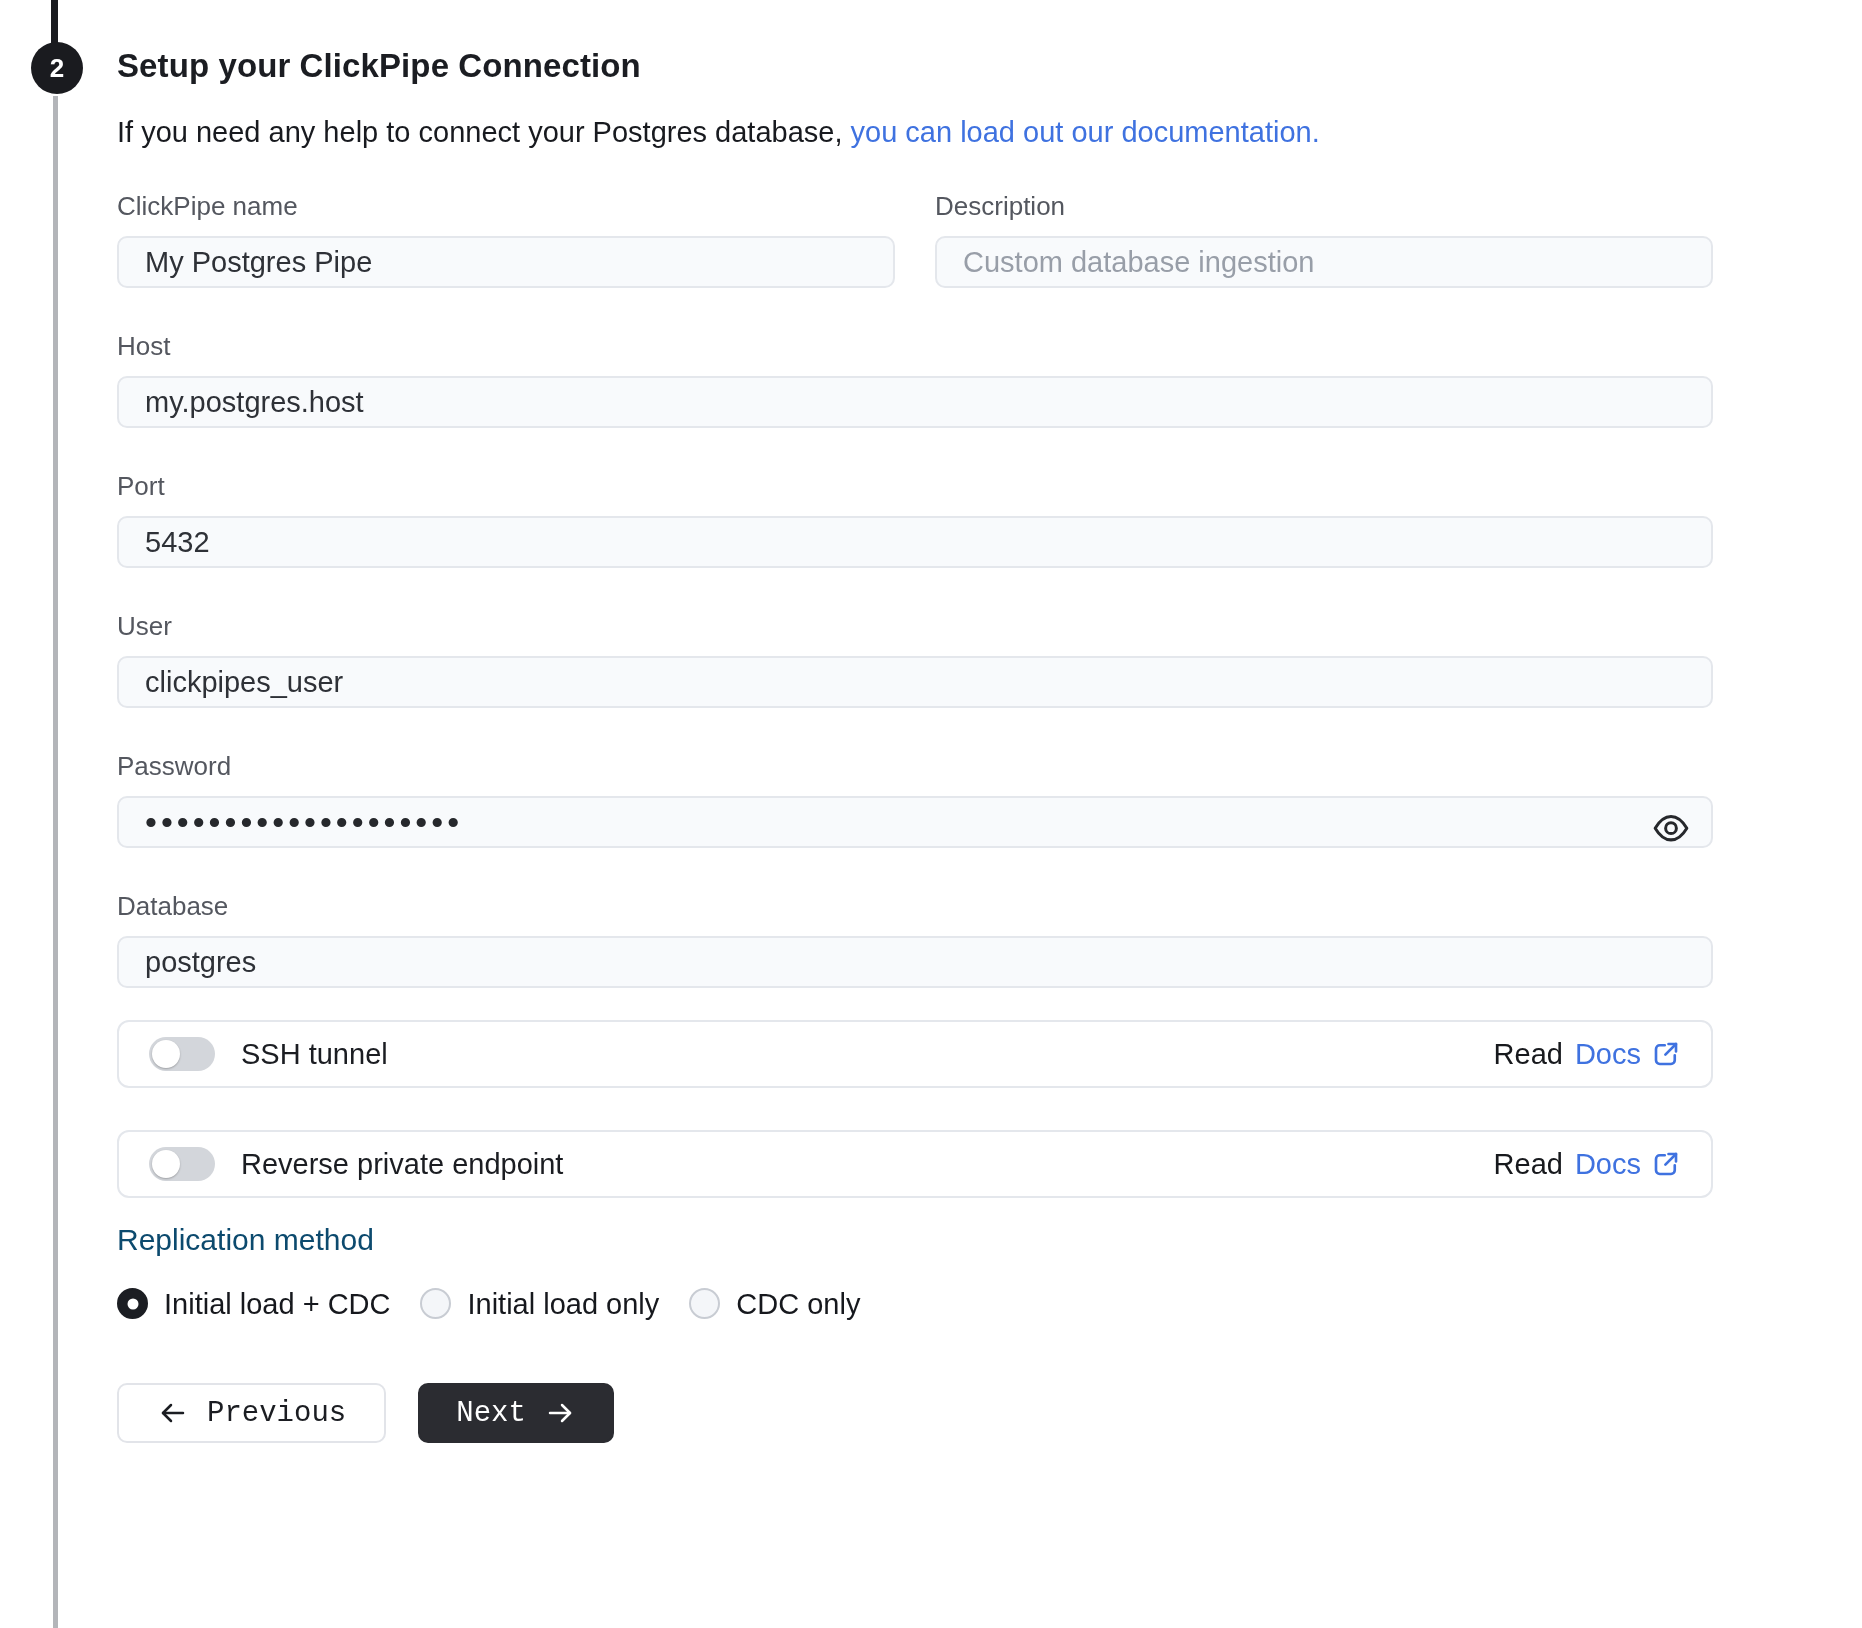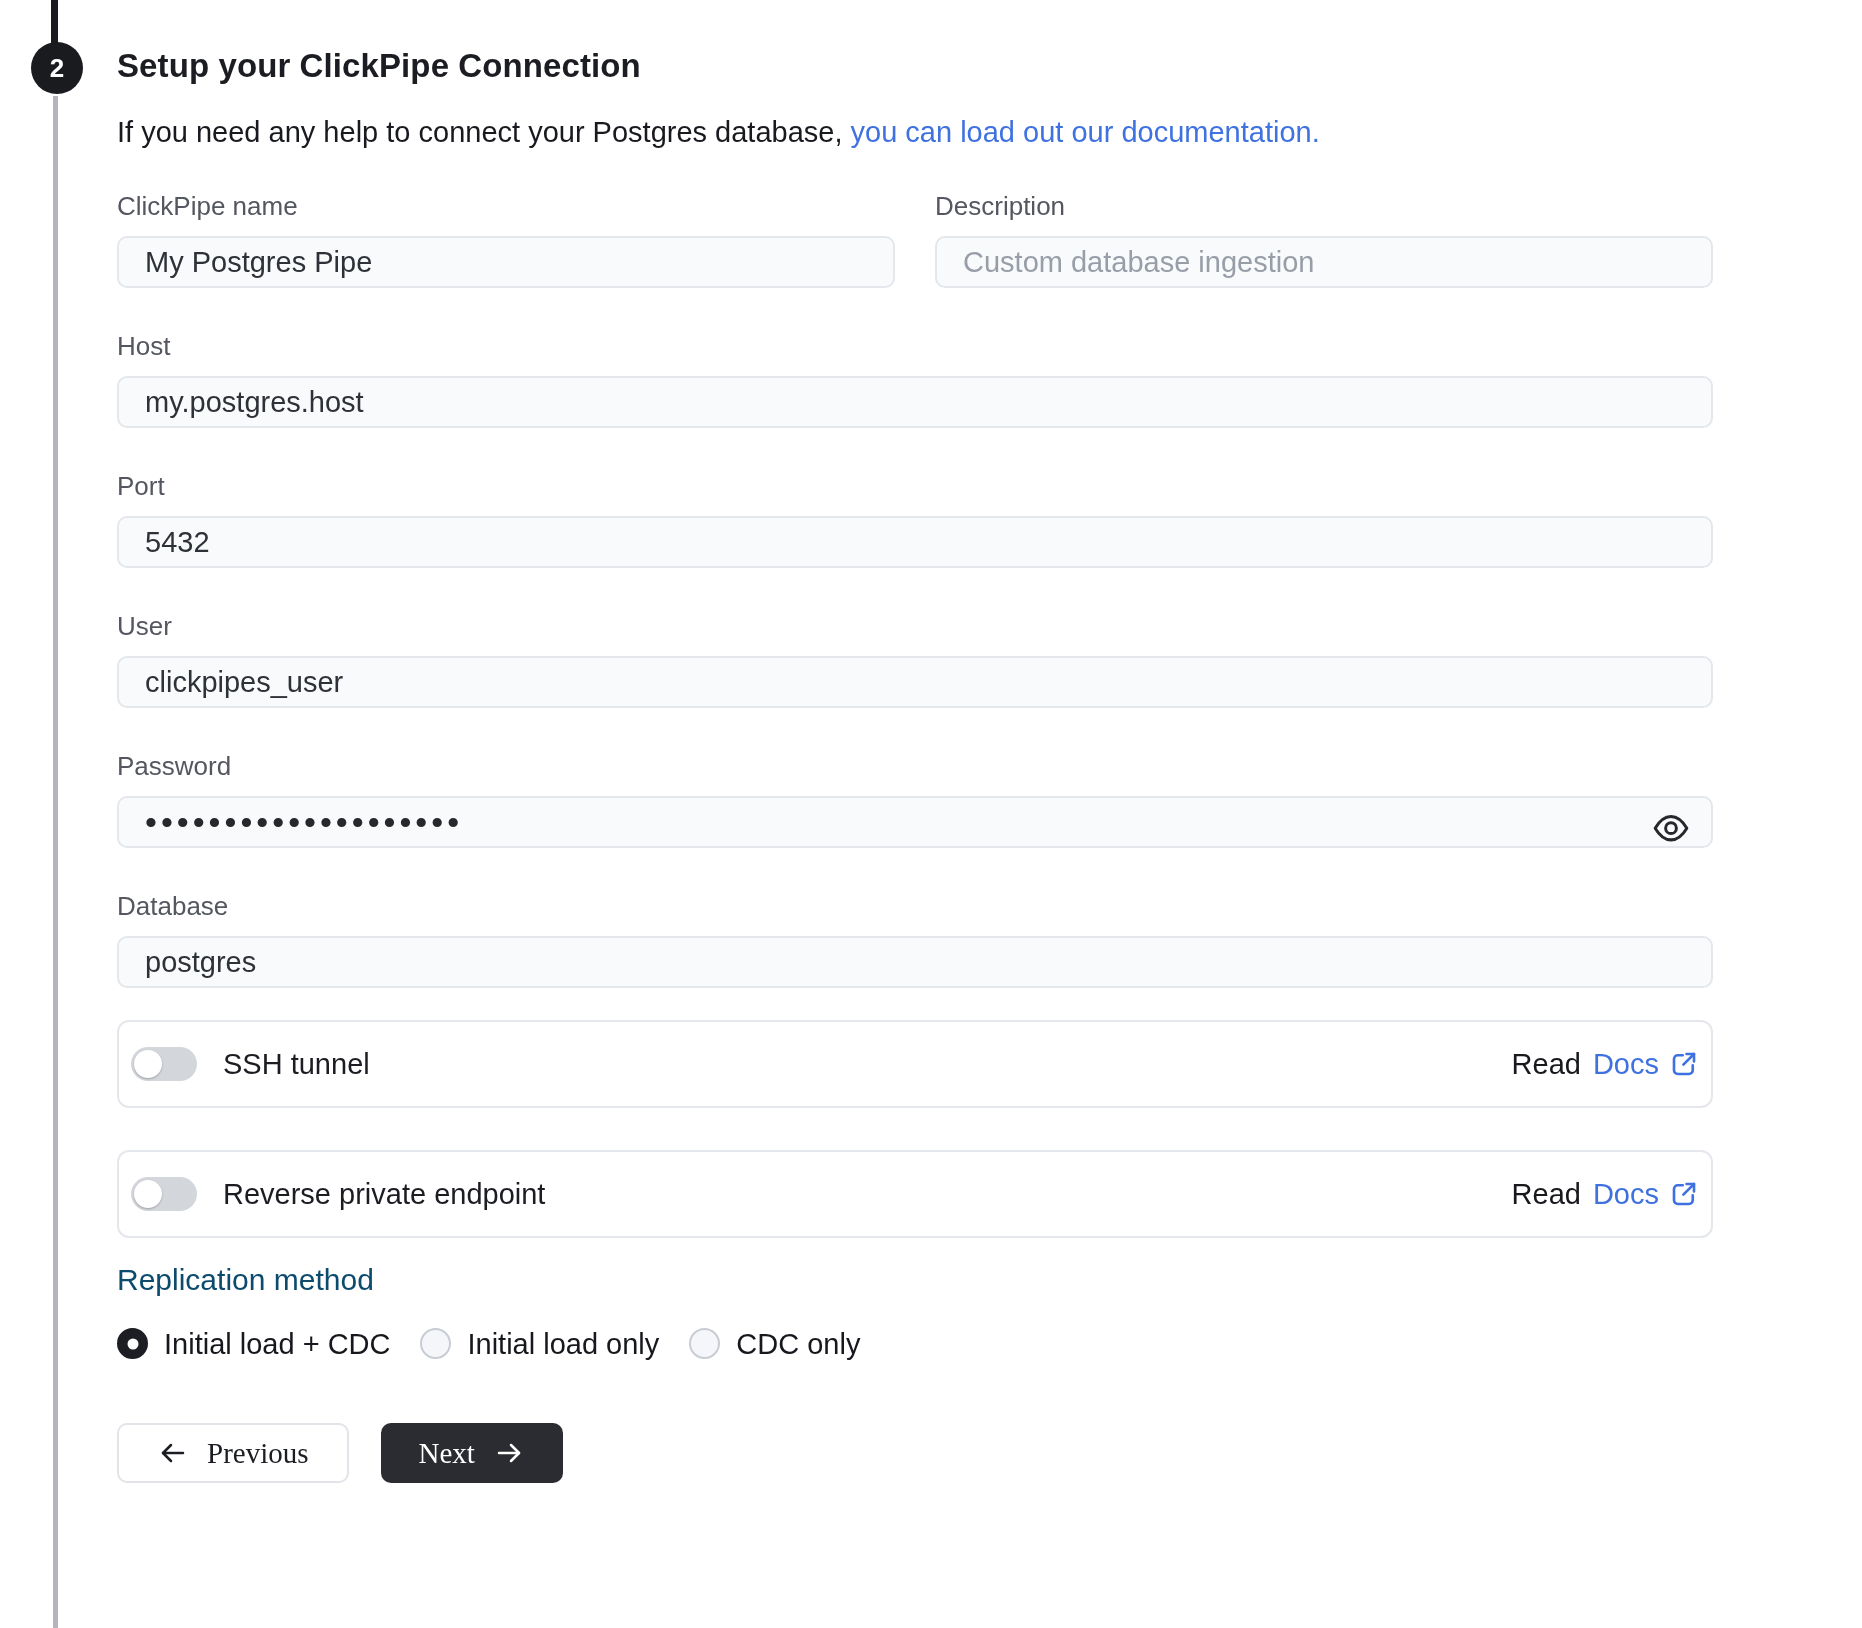--- a/index.html
+++ b/index.html
@@ -43,24 +43,24 @@
   .password-wrap { position: relative; }
   .password-input { font-size: 34px; letter-spacing: 4px; padding-right: 90px; color: #26282c; }
   .eye-button {
     position: absolute; right: 20px; top: 50%; transform: translateY(-36%);
     width: 44px; height: 44px; background: none; border: none; cursor: pointer;
     display: flex; align-items: center; justify-content: center; color: #26282c;
   }
 
   
   .toggle-row {
-    margin-top: 42px; height: 88px; width: 100%;
+    margin-top: 42px; height: 68px; width: 100%;
     border: 2px solid #e4e7ec; border-radius: 12px; background: #ffffff;
     display: flex; align-items: center; justify-content: space-between;
-    padding: 0 12px;
+    padding: 0 30px;
   }
   .toggle-row.first { margin-top: 32px; }
   .toggle-left { display: flex; align-items: center; gap: 26px; }
   .switch {
     width: 66px; height: 34px; border-radius: 17px; background: #d3d6db;
     position: relative; cursor: pointer; flex: 0 0 auto; border: none;
   }
   .switch .knob {
     position: absolute; left: 3px; top: 3px; width: 28px; height: 28px;
     border-radius: 50%; background: #ffffff; box-shadow: 0 1px 2px rgba(0,0,0,0.25);
@@ -81,21 +81,21 @@
   .radio-circle.checked { background: #1c1e23; border-color: #1c1e23; }
   .radio-circle.checked::after {
     content: ""; position: absolute; left: 50%; top: 50%; transform: translate(-50%,-50%);
     width: 11px; height: 11px; border-radius: 50%; background: #ffffff;
   }
   .radio-label { font-size: 29px; color: #16181d; }
 
   
   .actions { margin-top: 62px; display: flex; align-items: center; gap: 32px; }
   .btn {
-    height: 60px; border-radius: 10px; font-family: Liberation Serif, serif; font-size: 29px; font-weight: 500;
+    height: 60px; border-radius: 10px; font-family: Liberation Mono, monospace; font-size: 29px; font-weight: 500;
     display: inline-flex; align-items: center; justify-content: center; gap: 18px; cursor: pointer;
   }
   .btn-previous { background: #ffffff; border: 2px solid #e2e4e9; color: #1b1d22; padding: 0 38px; }
   .btn-next { background: #2b2c31; border: 2px solid #2b2c31; color: #ffffff; padding: 0 36px; justify-content: space-between; }
 
   .icon-svg { display: block; }
 </style>
 </head>
 <body>
 

